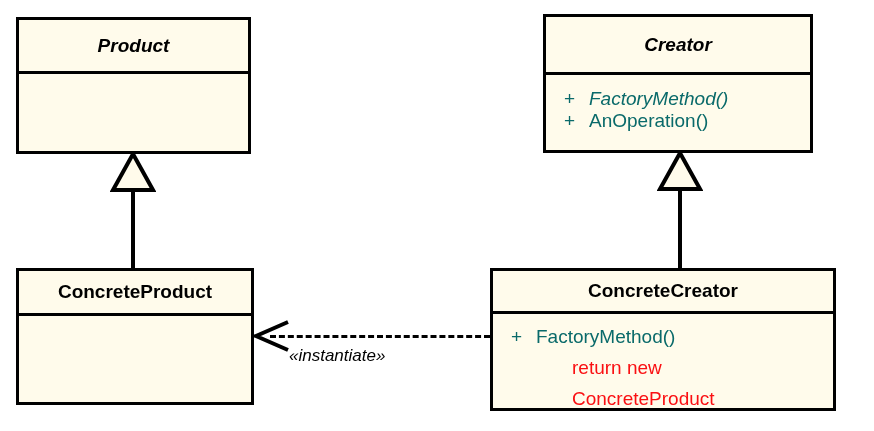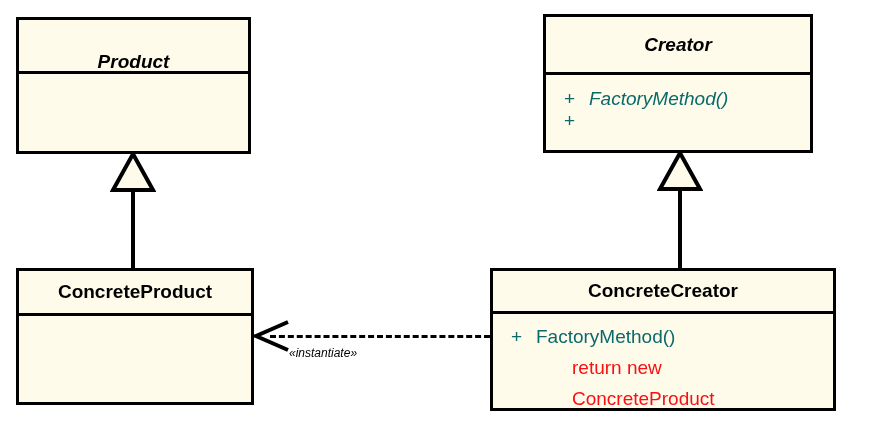--- a/index.html
+++ b/index.html
@@ -89,47 +89,48 @@
   .dash-line {
     position: absolute;
     height: 0;
     border-top: 3px dashed #000000;
   }
   .arrow-svg {
     position: absolute;
   }
   .edge-label {
     position: absolute;
-    font-size: 12px;
+    font-size: 17px;
     font-style: italic;
     color: #000000;
     white-space: nowrap;
   }
 </style>
 </head>
 <body>
 
 <div id="canvas">
 
   <div class="uml-class" style="left:16px; top:17px; width:235px; height:137px;">
-    <div class="uml-title abstract" style="position:absolute; left:0; right:0; top:16px; height:51px; line-height:51px;">Product</div>
+    <div class="uml-title abstract" style="position:absolute; left:0; right:0; top:0; height:51px; line-height:51px;">Product</div>
     <div class="uml-divider" style="top:51px;"></div>
     <div class="uml-compartment" style="top:54px; bottom:0;"></div>
   </div>
 
   <div class="uml-class" style="left:543px; top:14px; width:270px; height:139px;">
     <div class="uml-title abstract" style="position:absolute; left:0; right:0; top:0; height:40px; line-height:55px;">Creator</div>
     <div class="uml-divider" style="top:55px;"></div>
     <div class="uml-compartment" style="top:61px; bottom:0; padding-top:10px;">
       <div class="member-row">
         <span class="member-vis teal">+</span>
         <span class="member-name teal ital">FactoryMethod()</span>
       </div>
       <div class="member-row">
         <span class="member-vis teal">+</span>
+        <span class="member-name teal">AnOperation()</span>
       </div>
     </div>
   </div>
 
   <div class="uml-class" style="left:16px; top:268px; width:238px; height:137px;">
     <div class="uml-title" style="position:absolute; left:0; right:0; top:0; height:42px; line-height:42px;">ConcreteProduct</div>
     <div class="uml-divider" style="top:42px;"></div>
     <div class="uml-compartment" style="top:45px; bottom:0;"></div>
   </div>
 

